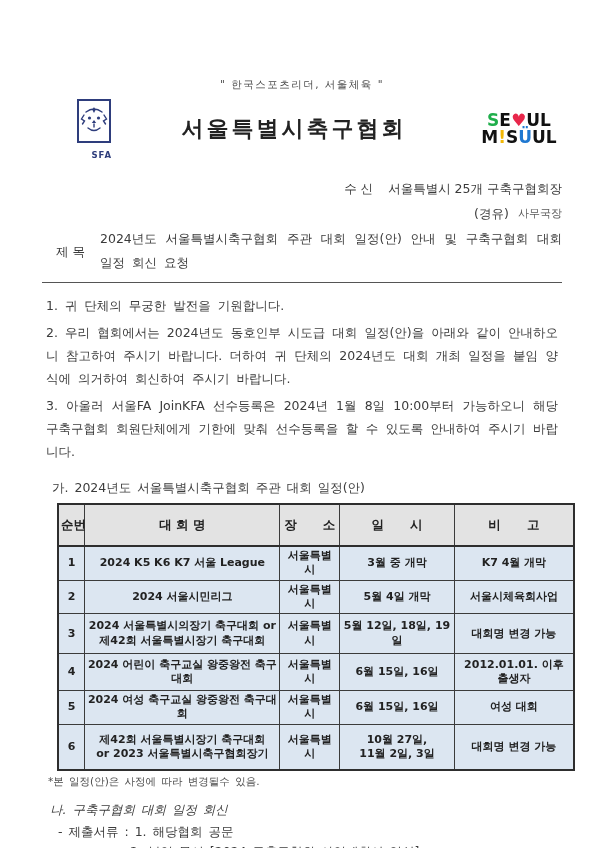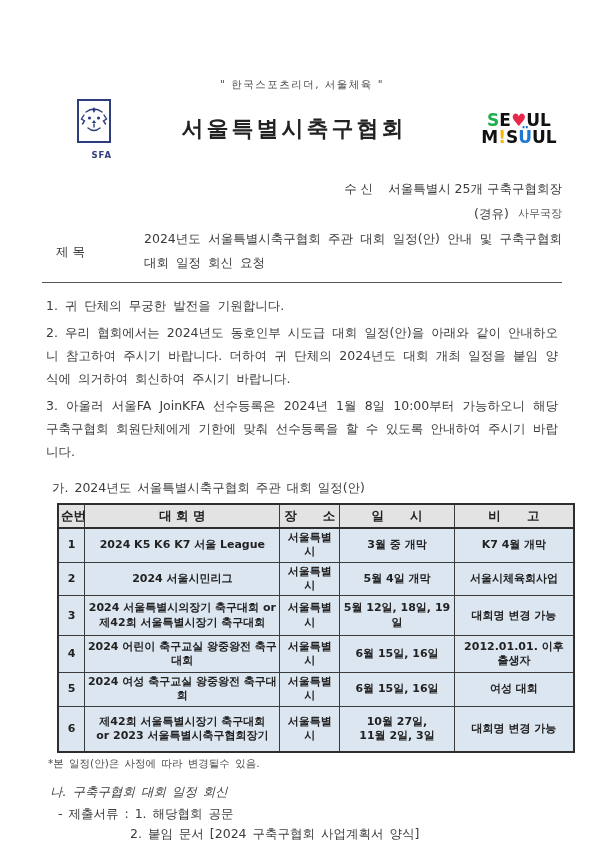--- a/index.html
+++ b/index.html
@@ -25,36 +25,36 @@
   .c-yellow { color:#f2b705; font-weight:900; }
   .c-blue  { color:#1f78d1; }
 
   
   .fields { margin-top:14px; padding-left:14px; font-size:12.5px; color:#3a3a3a; }
   .field-row { display:flex; align-items:flex-start; line-height:25px;justify-content:flex-end; }
   .flabel { white-space:pre; flex:0 0 44px; }
   .via-value { font-size:11px; color:#5a5a5a; }
   .subject-row { margin-top:1px; }
   .subject-row .flabel { align-self:center; }
-  .subject-text { flex:1; line-height:24px; text-align:justify; word-spacing:3px;margin-left:44px; }
+  .subject-text { flex:1; line-height:24px; text-align:justify; word-spacing:3px; }
   .rule { border:none; border-top:1.6px solid #555; margin-top:7px; }
 
   
   .body-text { margin-top:11px; font-size:12.5px; line-height:23px; word-spacing:3px; color:#3c3c3c; text-align:justify; }
   .body-text p { margin:4px; }
 
   
   .section-a { margin-top:17px; padding-left:10px; font-size:12.5px; word-spacing:2px; color:#3c3c3c; }
   table.sched { border-collapse:collapse; margin:6px 0 0 15px; width:518px; table-layout:fixed; }
   table.sched th, table.sched td {
     border:1px solid #3b3b3b; text-align:center; vertical-align:middle;
     font-weight:bold; color:#222; padding:2px 2px; white-space:pre-line; line-height:1.3;
   }
   table.sched { border:2px solid #2e2e2e; }
-  table.sched th { background:#e3e3e3; font-size:12.5px; height:24px; border-bottom:2px solid #2e2e2e; white-space:pre;margin-top:48px; }
+  table.sched th { background:#e3e3e3; font-size:12.5px; height:42px; border-bottom:2px solid #2e2e2e; white-space:pre;margin-top:48px; }
   table.sched td { background:#dce6f1; font-size:11px; }
   .col-no { width:5.2%; } .col-name { width:37.8%; } .col-place { width:11.6%; }
   .col-date { width:22.2%; } .col-note { width:23.2%; }
   tr.h32 td { height:32px; } tr.h40 td { height:40px; } tr.h37 td { height:37px; } tr.h46 td { height:46px; }
 
   .footnote { margin-top:4px; padding-left:6px; font-size:10.5px; color:#4a4a4a; word-spacing:2px; }
 
   
   .section-b { margin-top:9px; font-size:12.5px; line-height:20px; word-spacing:2px; color:#3c3c3c; }
   .section-b .line { white-space:pre; }

